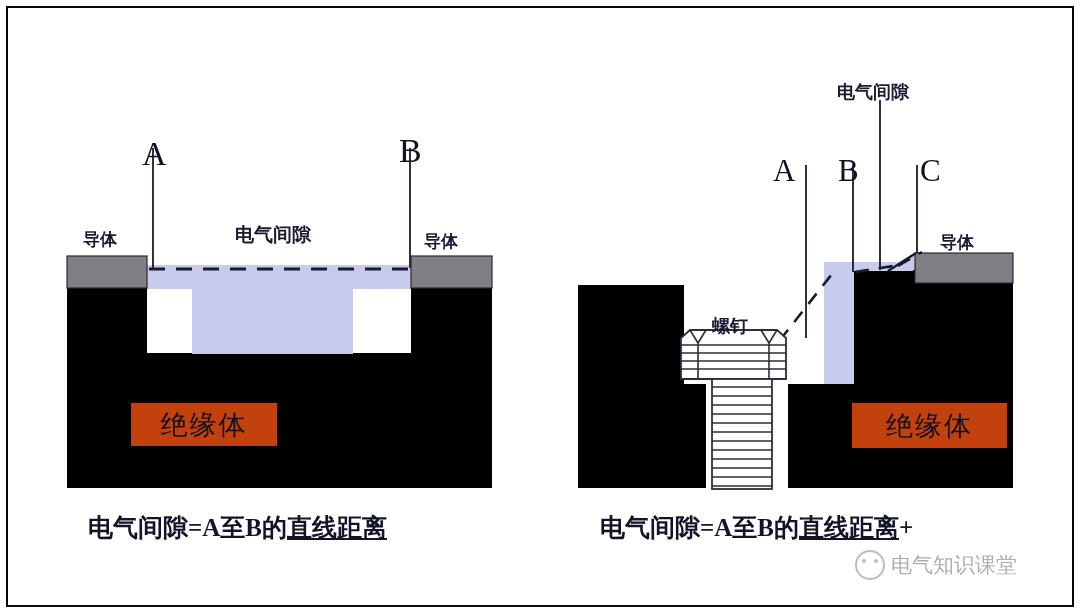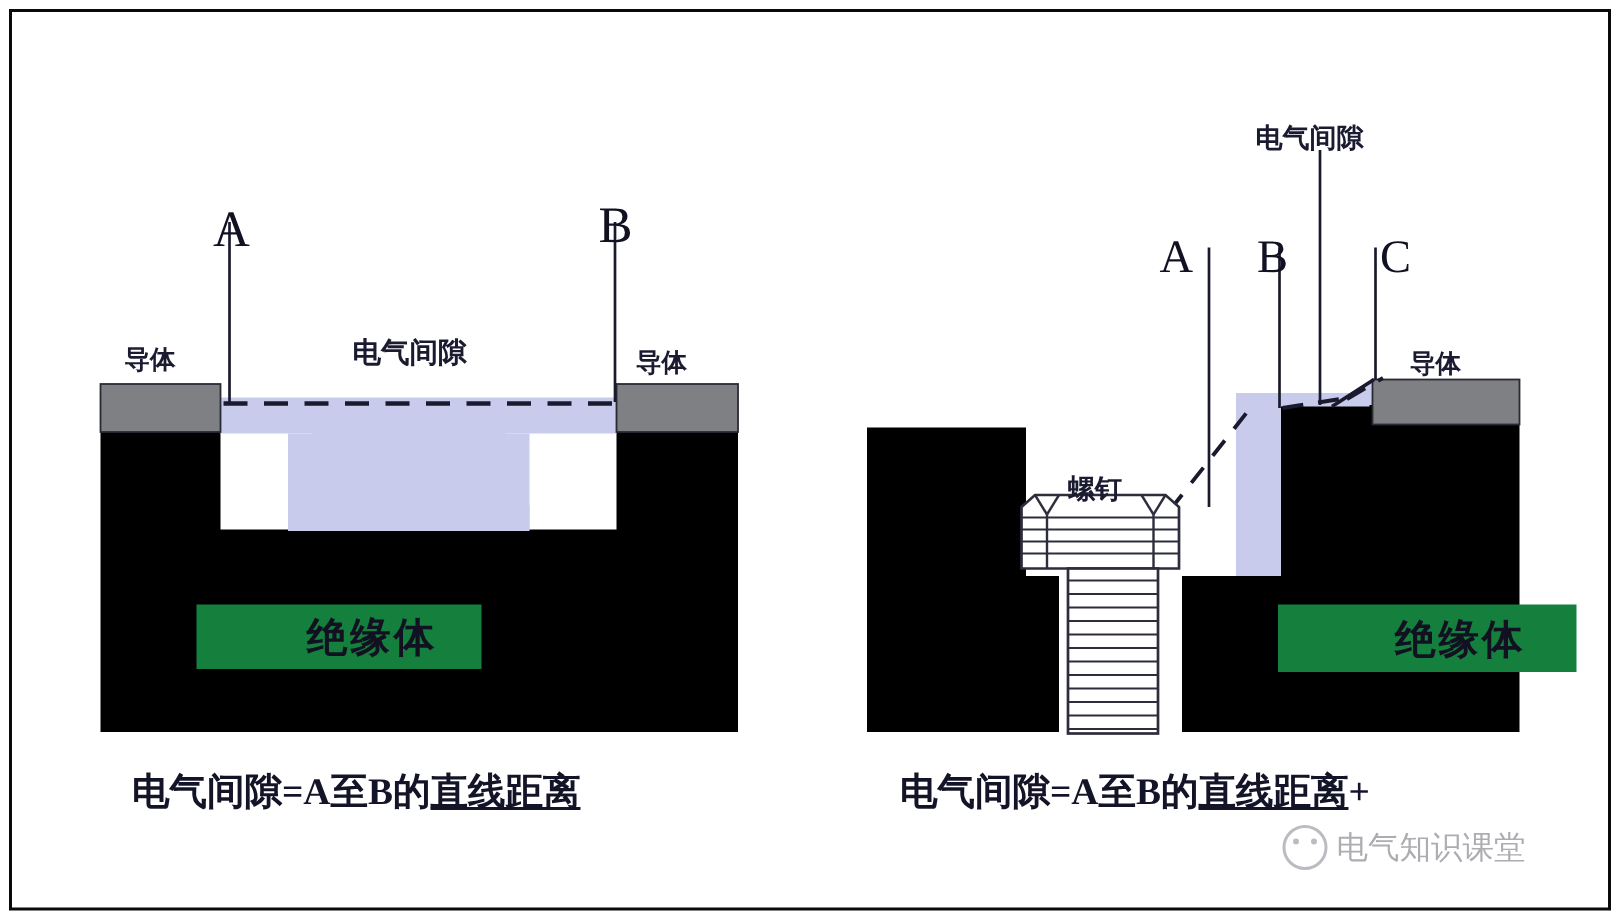--- a/index.html
+++ b/index.html
@@ -45,29 +45,28 @@
     font-family: "Liberation Sans", sans-serif;
     font-weight: 700;
     color: #1a1a30;
   }
   .label-latin {
     font-family: "Liberation Serif", serif;
     color: #111122;
   }
   .ins-box {
     position: absolute;
-    background: #15803d;
+    background: #c2410c;
     display: flex;
     align-items: center;
     justify-content: center;
     font-family: "Liberation Sans", sans-serif;
-    font-weight: 700;
+    font-weight: 400;
     color: #111122;
     letter-spacing: 2px;
-    padding-left: 44px;
   }
   .caption-line {
     position: absolute;
     font-family: "Liberation Serif", serif;
     font-weight: 700;
     color: #141428;
     white-space: nowrap;
   }
   .caption-line .u {
     text-decoration: underline;

